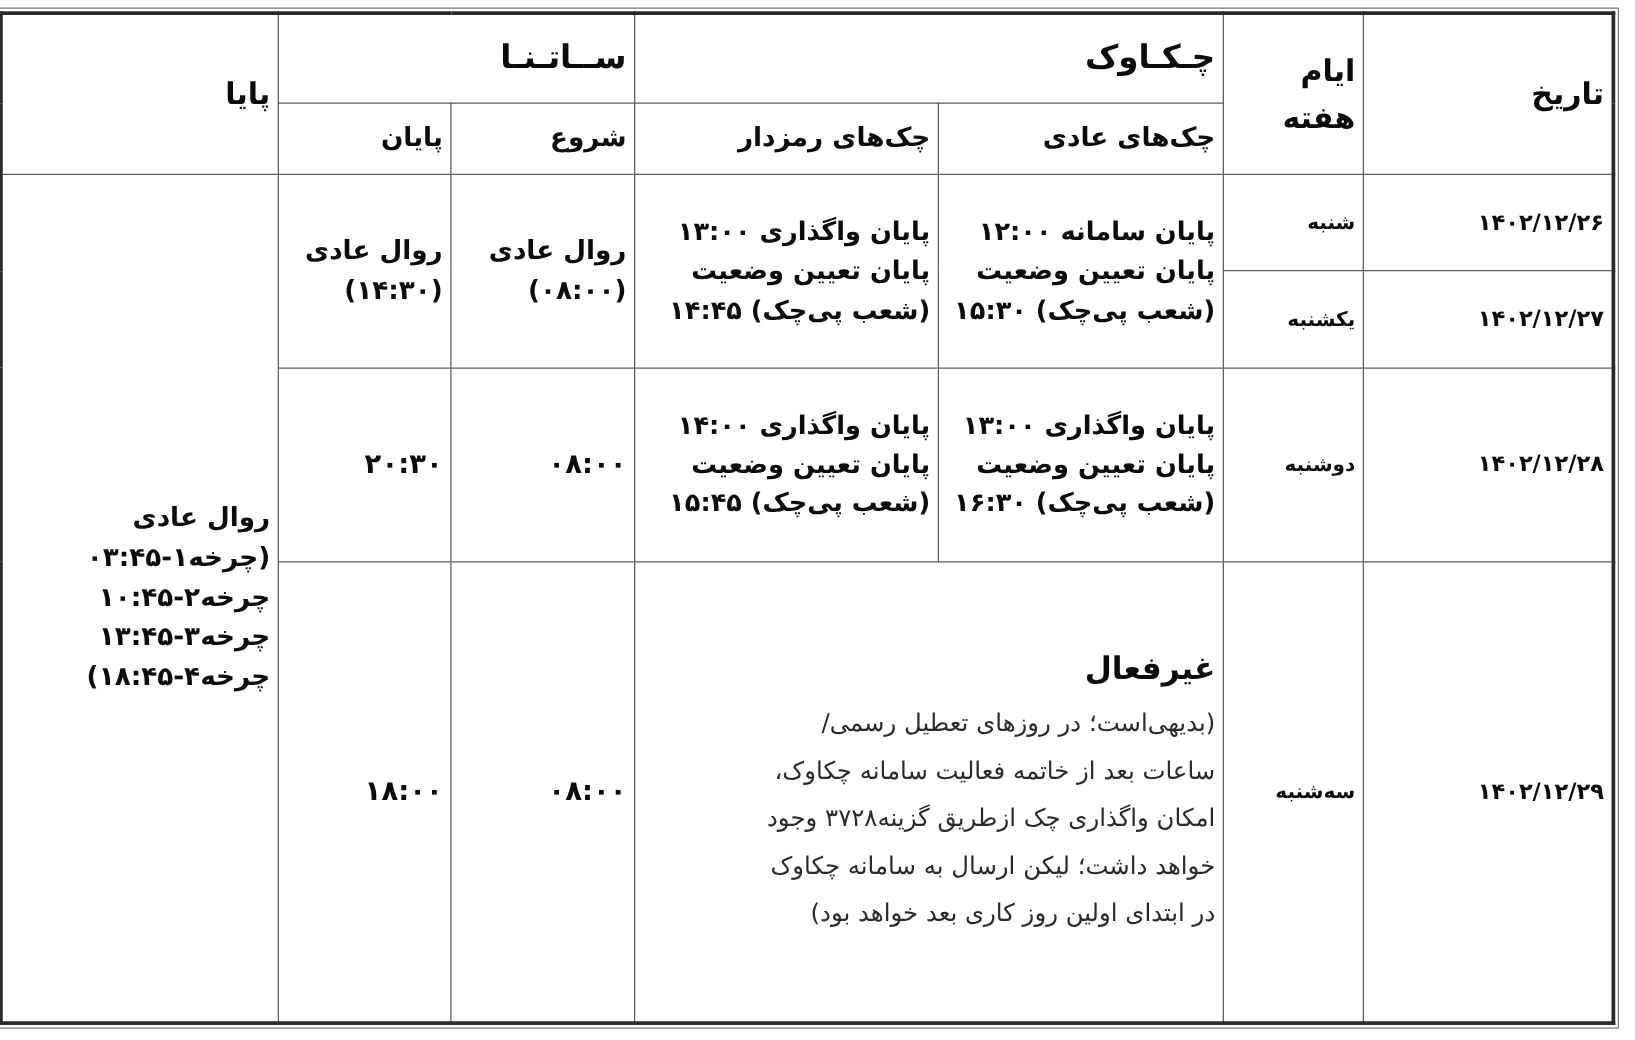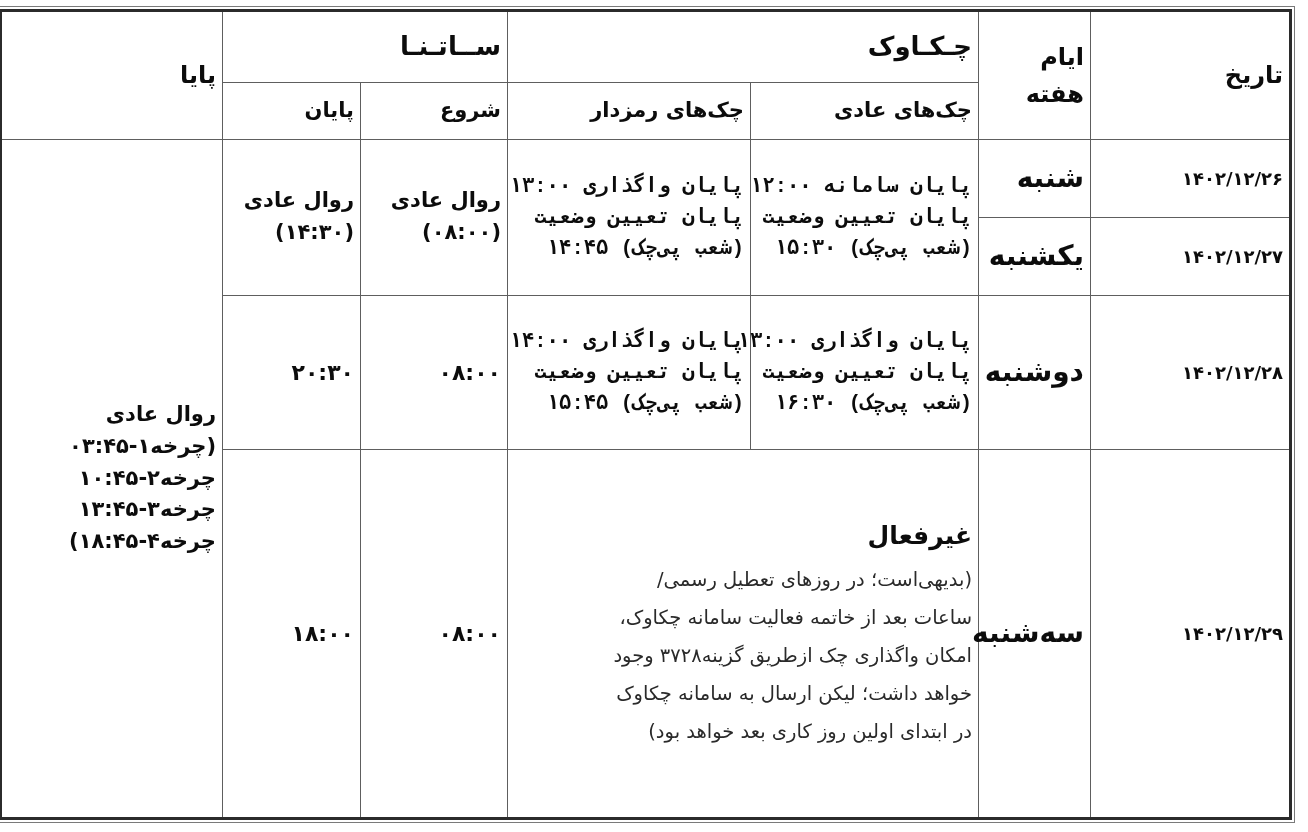--- a/index.html
+++ b/index.html
@@ -60,29 +60,29 @@
   .col-normal  { width: 228px; }
   .col-coded   { width: 243px; }
   .col-start   { width: 147px; }
   .col-end     { width: 138px; }
   .col-paya    { width: 222px; }
 
   .cell-date,
   .cell-day {
     font-size: 18px;
   }
-  .cell-day { font-size: 28px; }
+  .cell-day { font-size: 16px; }
   .cell-time {
     font-size: 22px;
   }
   .cell-check {
     font-size: 20.5px;
     line-height: 1.72;
   }
-  .cell-check .line { display: block; white-space: nowrap; font-family: Liberation Mono, monospace; }
+  .cell-check .line { display: block; white-space: nowrap; }
   .cell-satna-note {
     font-size: 21px;
     line-height: 1.68;
   }
   .cell-satna-note .line { display: block; }
   .cell-paya {
     font-size: 21px;
     line-height: 1.95;
   }
   .cell-paya .line { display: block; white-space: nowrap; }

